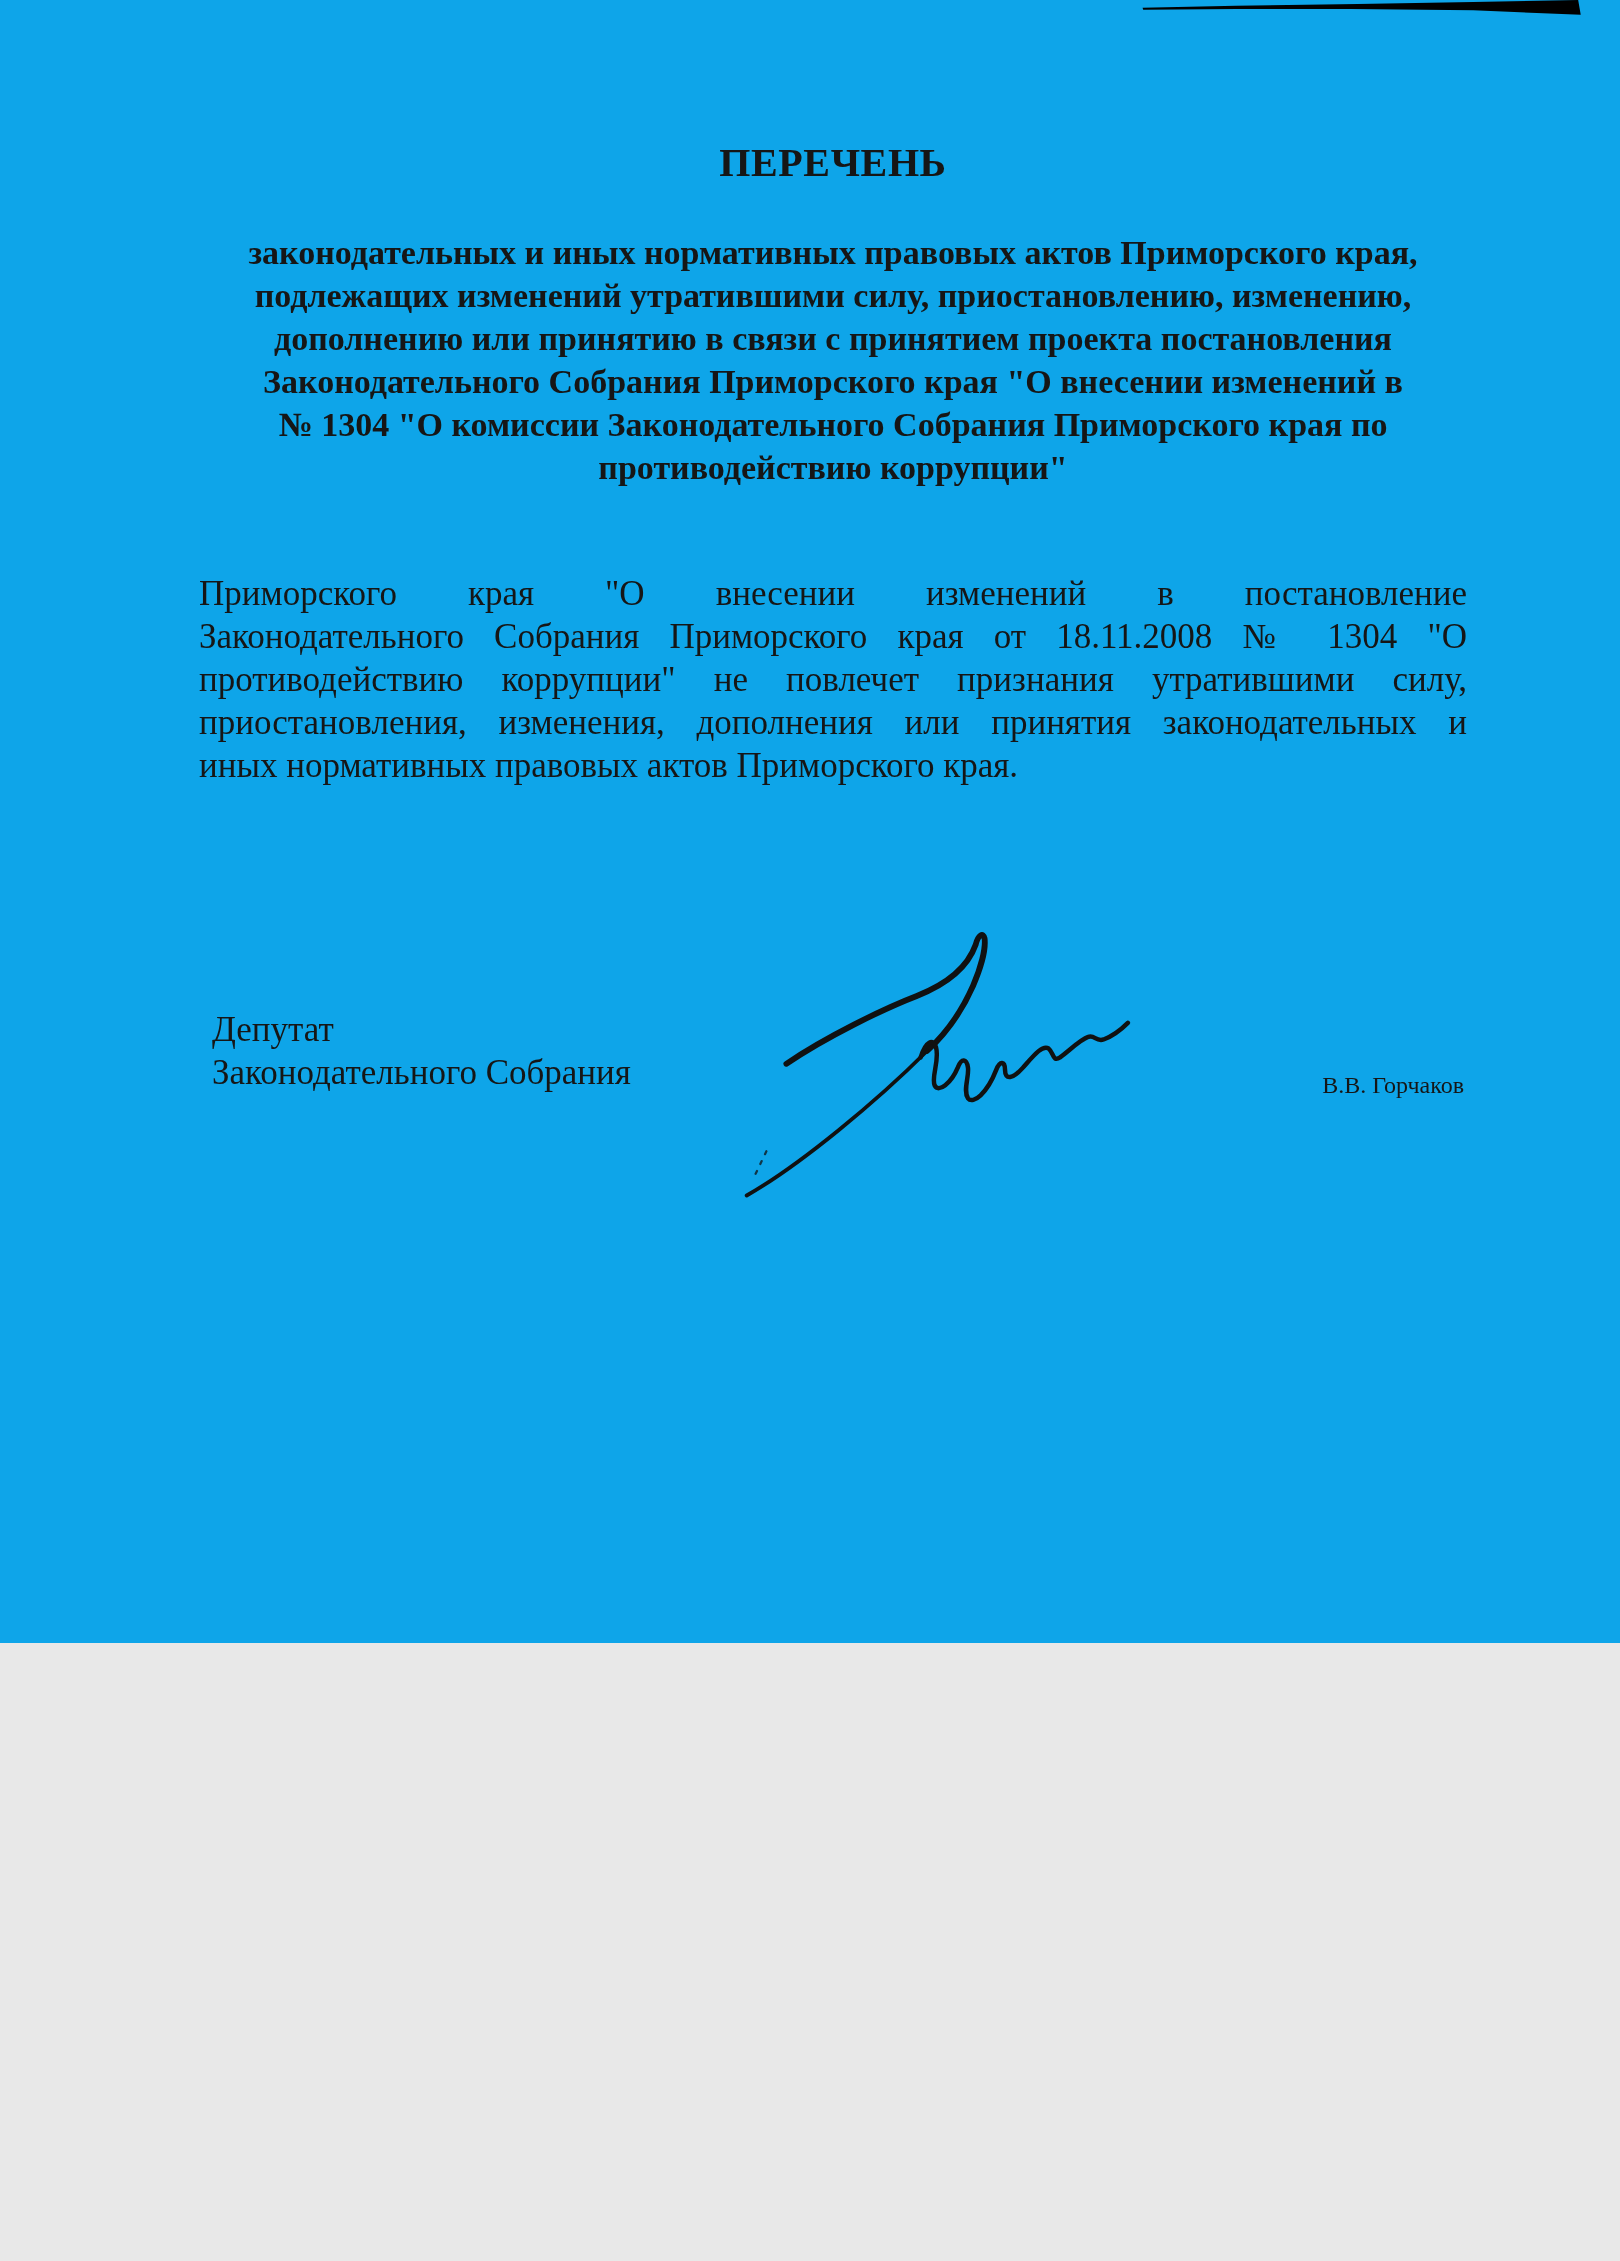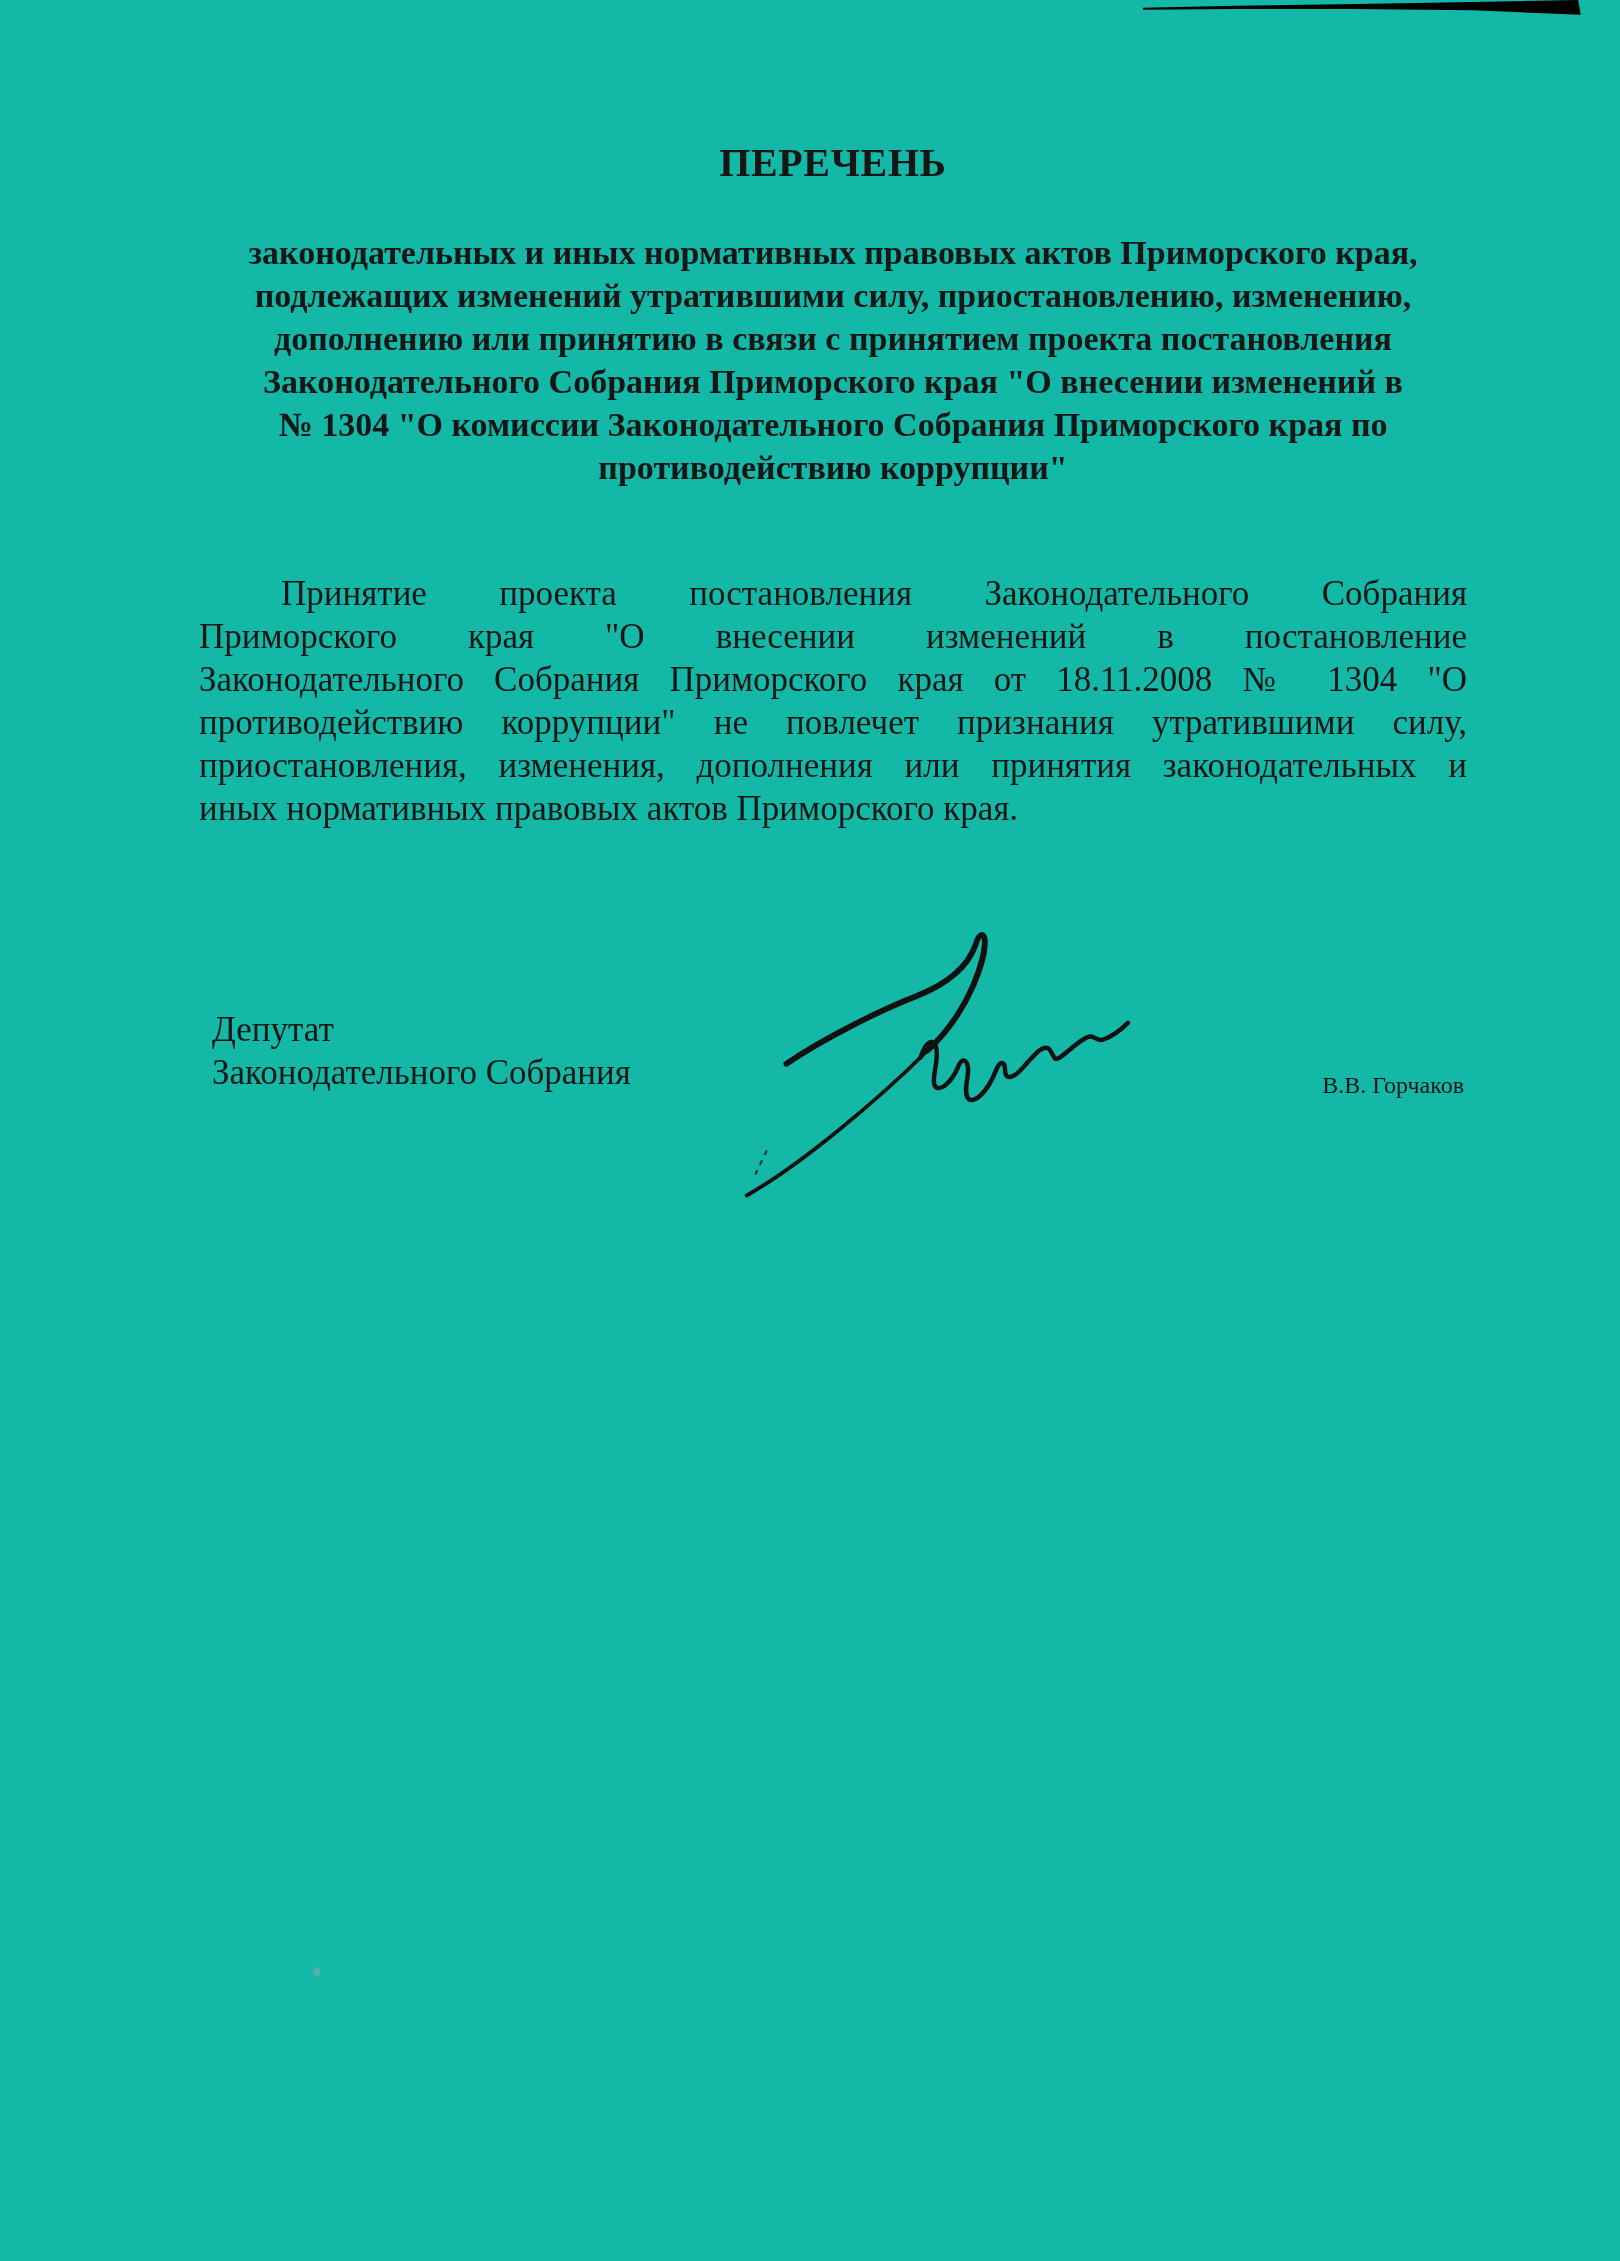--- a/index.html
+++ b/index.html
@@ -1,19 +1,19 @@
 <!DOCTYPE html>
 <html style="font-size:10.2px"><head>
 <meta charset="utf-8">
 <style>
   html,body{margin:0;padding:0;background:#e8e8e8;}
   .page{
     position:relative;
-    width:1620px;height:2261px;
-    background:#14b8a6;
+    width:1620px;height:1643px;
+    background:#0ea5e9;
     font-family:"Liberation Serif","DejaVu Serif",serif;
     color:#161616;
     overflow:hidden;
   }
   .streak{position:absolute;left:1140px;top:0;width:442px;height:18px;}
   .doc-title{
     position:absolute;left:199px;top:140px;width:1268px;
     margin:0;text-align:center;
     font-size:40px;line-height:46px;font-weight:bold;letter-spacing:0.6px;
   }
@@ -61,21 +61,20 @@
   <div class="subtitle">
     <div class="line">законодательных и иных нормативных правовых актов Приморского края,</div>
     <div class="line">подлежащих изменений утратившими силу, приостановлению, изменению,</div>
     <div class="line">дополнению или принятию в связи с принятием проекта постановления</div>
     <div class="line">Законодательного Собрания Приморского края "О внесении изменений в</div>
     <div class="line">№ 1304 "О комиссии Законодательного Собрания Приморского края по</div>
     <div class="line">противодействию коррупции"</div>
   </div>
 
   <div class="body-par">
-    <div class="jline first">Принятие проекта постановления Законодательного Собрания</div>
     <div class="jline">Приморского края "О внесении изменений в постановление</div>
     <div class="jline">Законодательного Собрания Приморского края от 18.11.2008 № 1304 "О</div>
     <div class="jline">противодействию коррупции" не повлечет признания утратившими силу,</div>
     <div class="jline">приостановления, изменения, дополнения или принятия законодательных и</div>
     <div class="jline last">иных нормативных правовых актов Приморского края.</div>
   </div>
 
   <div class="sig-position">
     <div>Депутат</div>
     <div>Законодательного Собрания</div>

